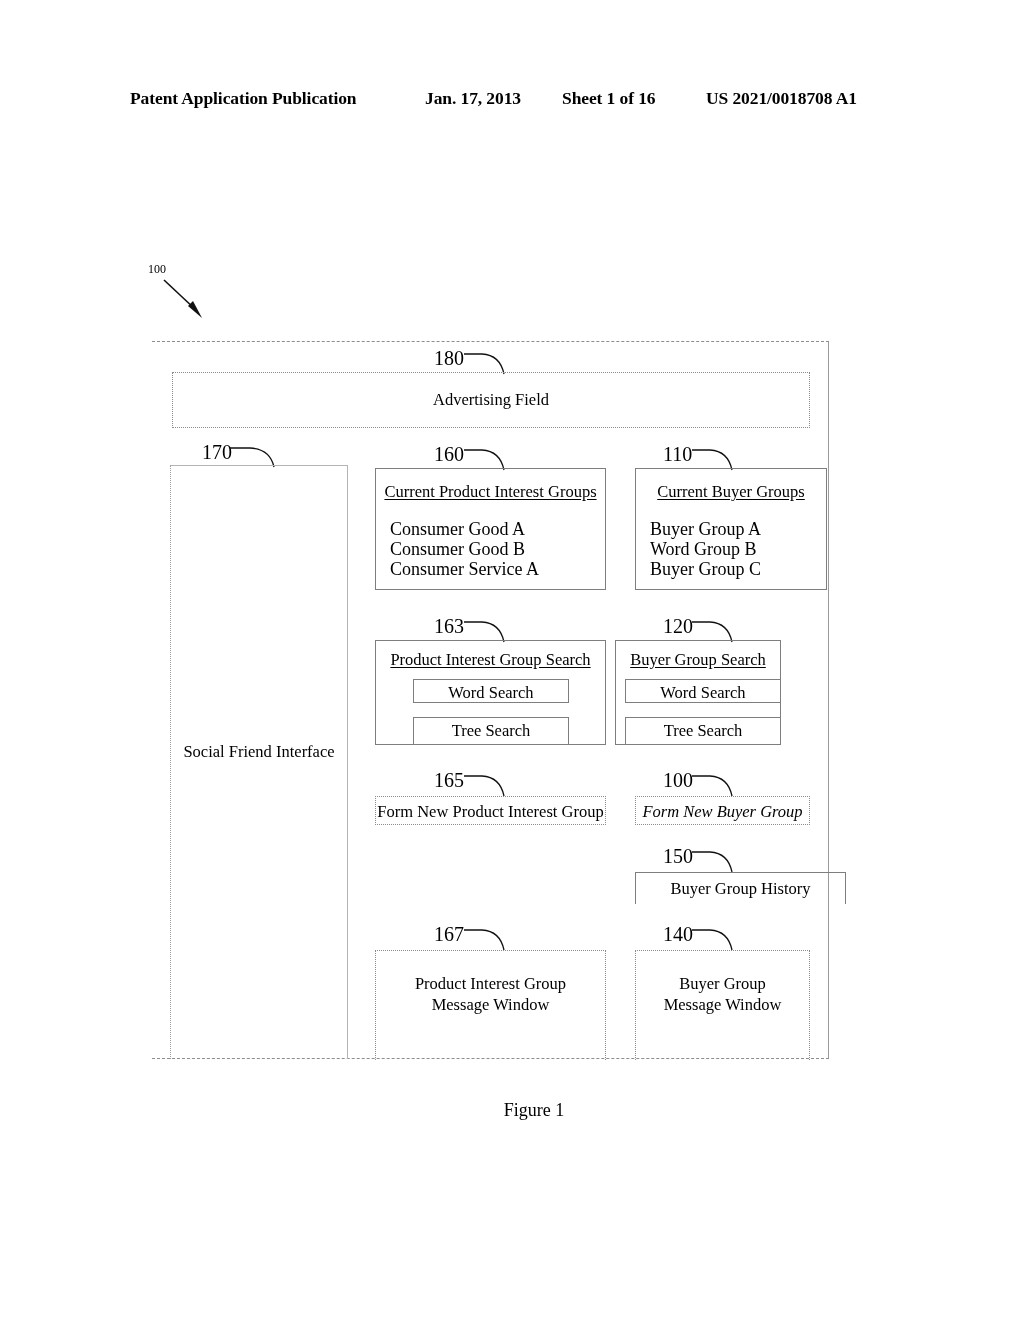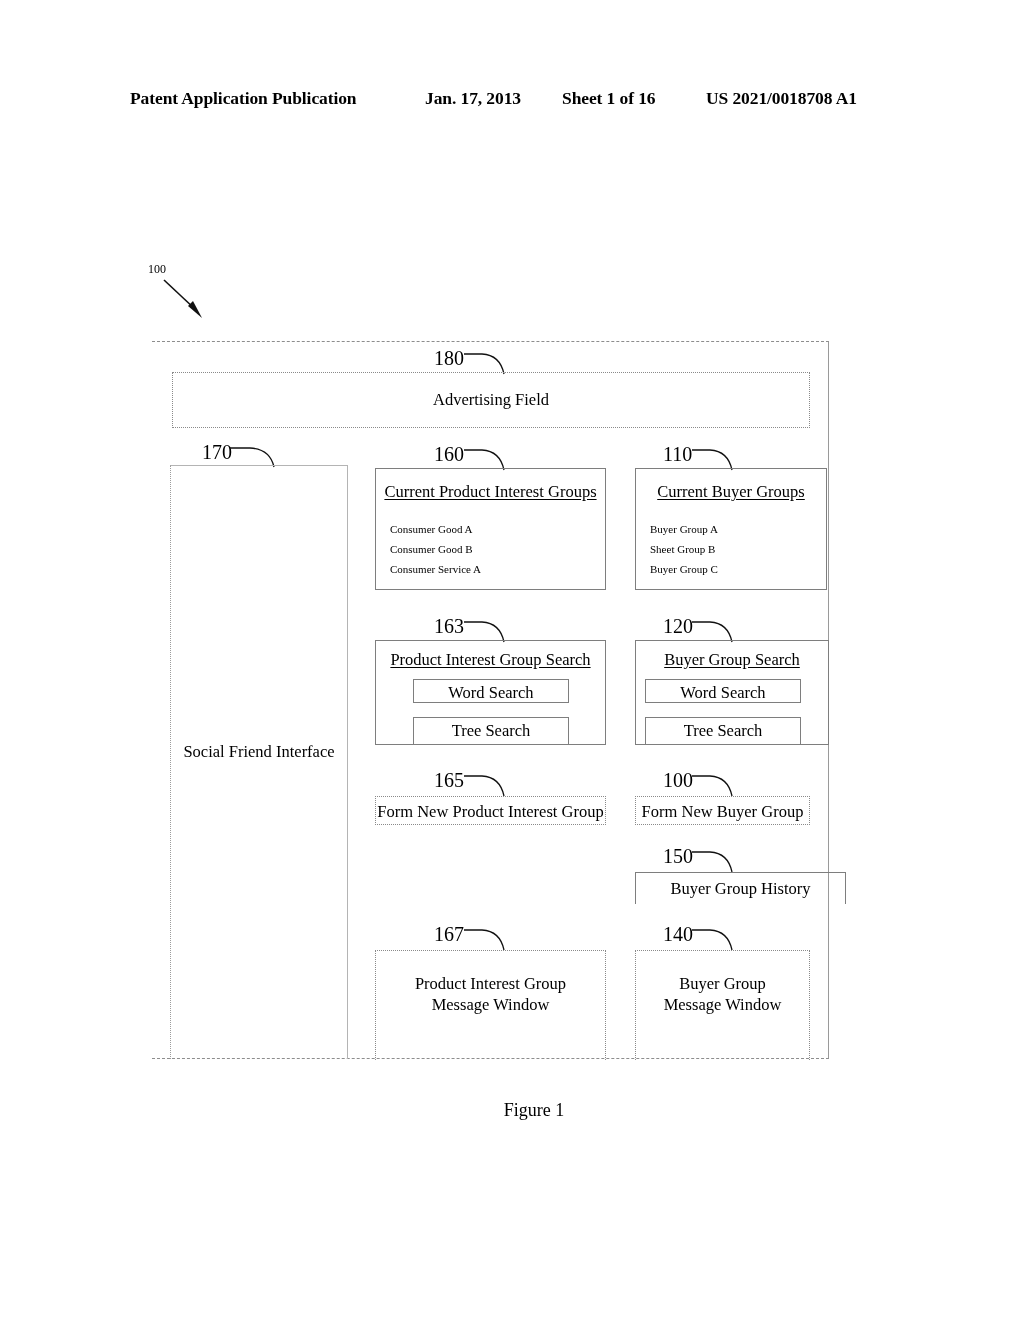--- a/index.html
+++ b/index.html
@@ -82,21 +82,21 @@
     line-height: 21px;
     white-space: nowrap;
   }
   .heading-underline {
     text-decoration: underline;
     text-underline-offset: 2px;
   }
 
   .list-block {
     position: absolute;
-    font-size: 11px;
+    font-size: 18px;
     line-height: 20px;
   }
   .list-block div { white-space: nowrap; }
 
   
   .callout {
     position: absolute;
     font-size: 20px;
     line-height: 16px;
     white-space: nowrap;
@@ -184,21 +184,21 @@
 </div>
 
 <div class="callout" style="left:663px; top:446px;">110</div>
 <svg class="leader" style="left:690px; top:442px; width:60px; height:32px;">
   <path d="M2,8 L20,8 Q38,9 42,28" fill="none" stroke="#111" stroke-width="1.3"></path>
 </svg>
 <div class="box b-solid" id="box-110" style="left:635px; top:468px; width:192px; height:122px;">
   <div class="box-label heading-underline" style="top:12px;">Current Buyer Groups</div>
   <div class="list-block" style="left:14px; top:50px;">
     <div>Buyer Group A</div>
-    <div>Sheet Group B</div>
+    <div>Word Group B</div>
     <div>Buyer Group C</div>
   </div>
 </div>
 
 <div class="callout" style="left:434px; top:618px;">163</div>
 <svg class="leader" style="left:462px; top:614px; width:60px; height:32px;">
   <path d="M2,8 L20,8 Q38,9 42,28" fill="none" stroke="#111" stroke-width="1.3"></path>
 </svg>
 <div class="box b-solid" id="box-163" style="left:375px; top:640px; width:231px; height:105px;">
   <div class="box-label heading-underline" style="top:8px;">Product Interest Group Search</div>
@@ -207,21 +207,21 @@
   </div>
   <div class="box b-solid b-nobottom" style="left:37px; top:76px; width:156px; height:27px;">
     <div class="box-label" style="top:2px;">Tree Search</div>
   </div>
 </div>
 
 <div class="callout" style="left:663px; top:618px;">120</div>
 <svg class="leader" style="left:690px; top:614px; width:60px; height:32px;">
   <path d="M2,8 L20,8 Q38,9 42,28" fill="none" stroke="#111" stroke-width="1.3"></path>
 </svg>
-<div class="box b-solid" id="box-120" style="left:635px; top:640px; width:194px; height:105px;padding-left:32px;">
+<div class="box b-solid" id="box-120" style="left:615px; top:640px; width:166px; height:105px;padding-left:32px;">
   <div class="box-label heading-underline" style="top:8px;">Buyer Group Search</div>
   <div class="box b-solid" style="left:9px; top:38px; width:156px; height:24px;">
     <div class="box-label" style="top:2px;">Word Search</div>
   </div>
   <div class="box b-solid b-nobottom" style="left:9px; top:76px; width:156px; height:27px;">
     <div class="box-label" style="top:2px;">Tree Search</div>
   </div>
 </div>
 
 <div class="callout" style="left:434px; top:772px;">165</div>
@@ -230,21 +230,21 @@
 </svg>
 <div class="box b-dotted" id="box-165" style="left:375px; top:796px; width:231px; height:29px;">
   <div class="box-label" style="top:4px;">Form New Product Interest Group</div>
 </div>
 
 <div class="callout" style="left:663px; top:772px;">100</div>
 <svg class="leader" style="left:690px; top:768px; width:60px; height:32px;">
   <path d="M2,8 L20,8 Q38,9 42,28" fill="none" stroke="#111" stroke-width="1.3"></path>
 </svg>
 <div class="box b-dotted" id="box-130" style="left:635px; top:796px; width:175px; height:29px;">
-  <div class="box-label" style="top:4px;">Form New Buyer Group</div>
+  <div class="box-label" style="top:4px;font-style:italic;">Form New Buyer Group</div>
 </div>
 
 <div class="callout" style="left:663px; top:848px;">150</div>
 <svg class="leader" style="left:690px; top:844px; width:60px; height:32px;">
   <path d="M2,8 L20,8 Q38,9 42,28" fill="none" stroke="#111" stroke-width="1.3"></path>
 </svg>
 <div class="box b-solid b-nobottom" id="box-150" style="left:635px; top:872px; width:211px; height:32px;">
   <div class="box-label" style="top:5px;">Buyer Group History</div>
 </div>
 

